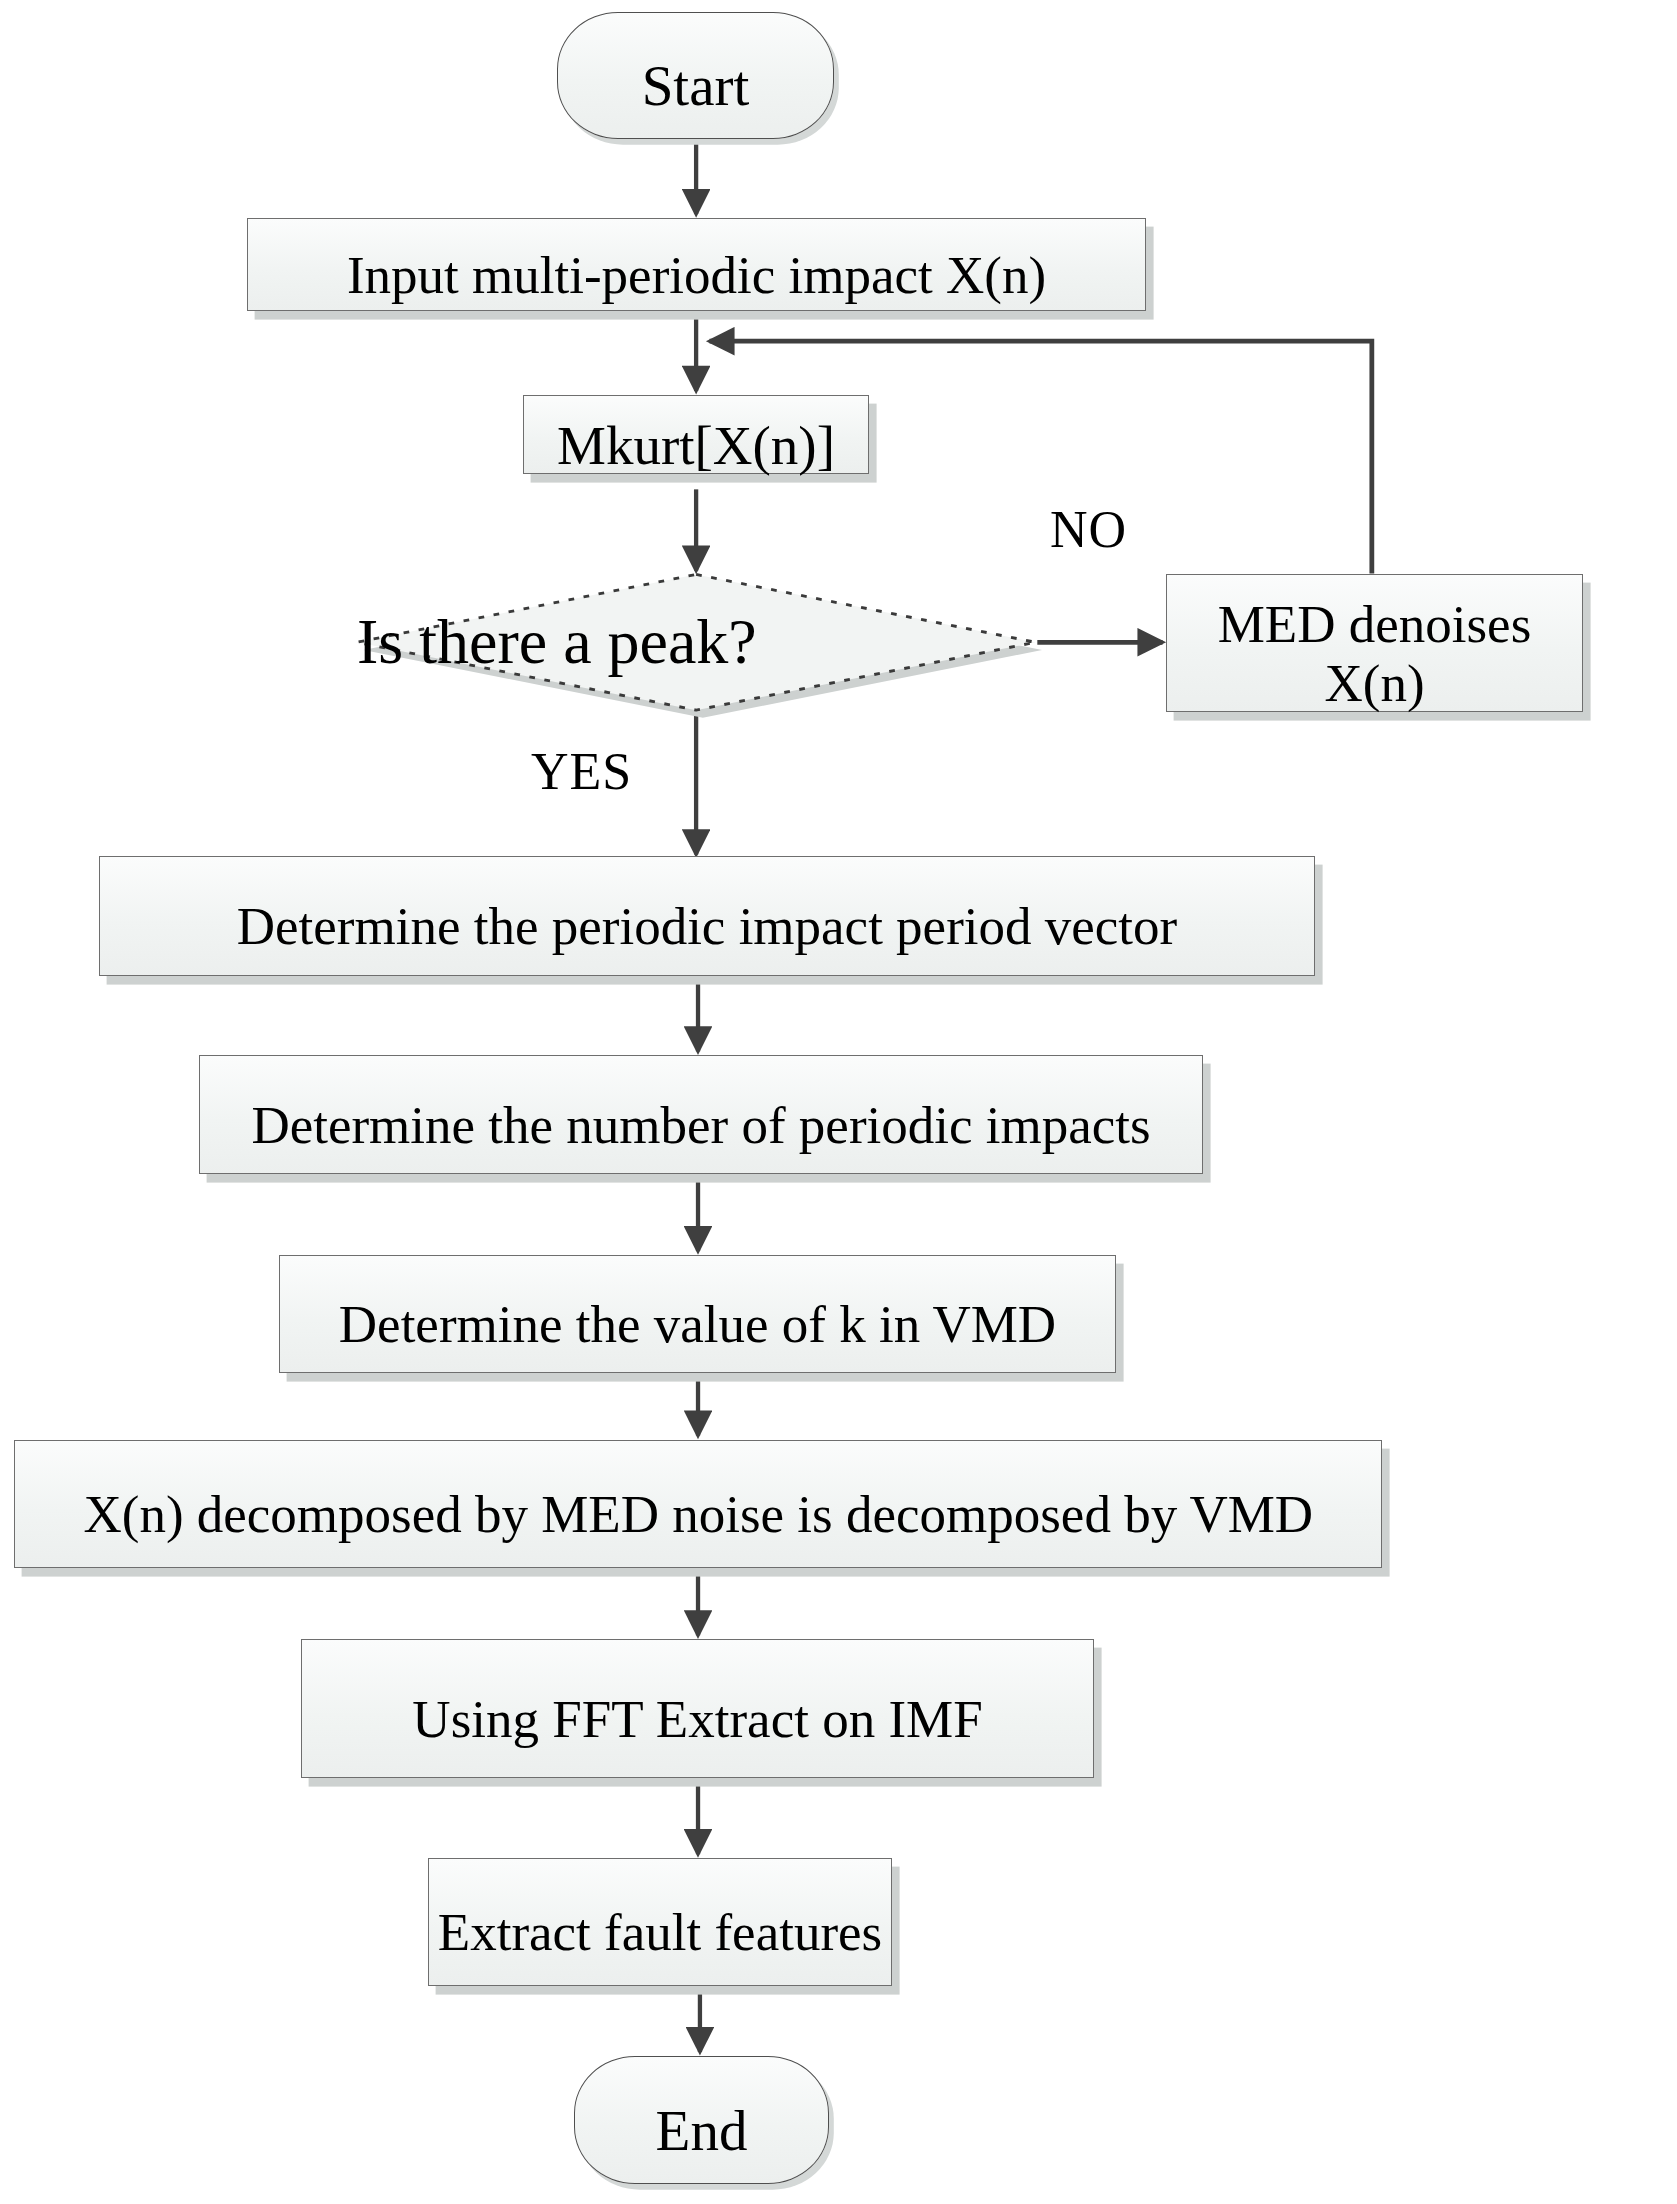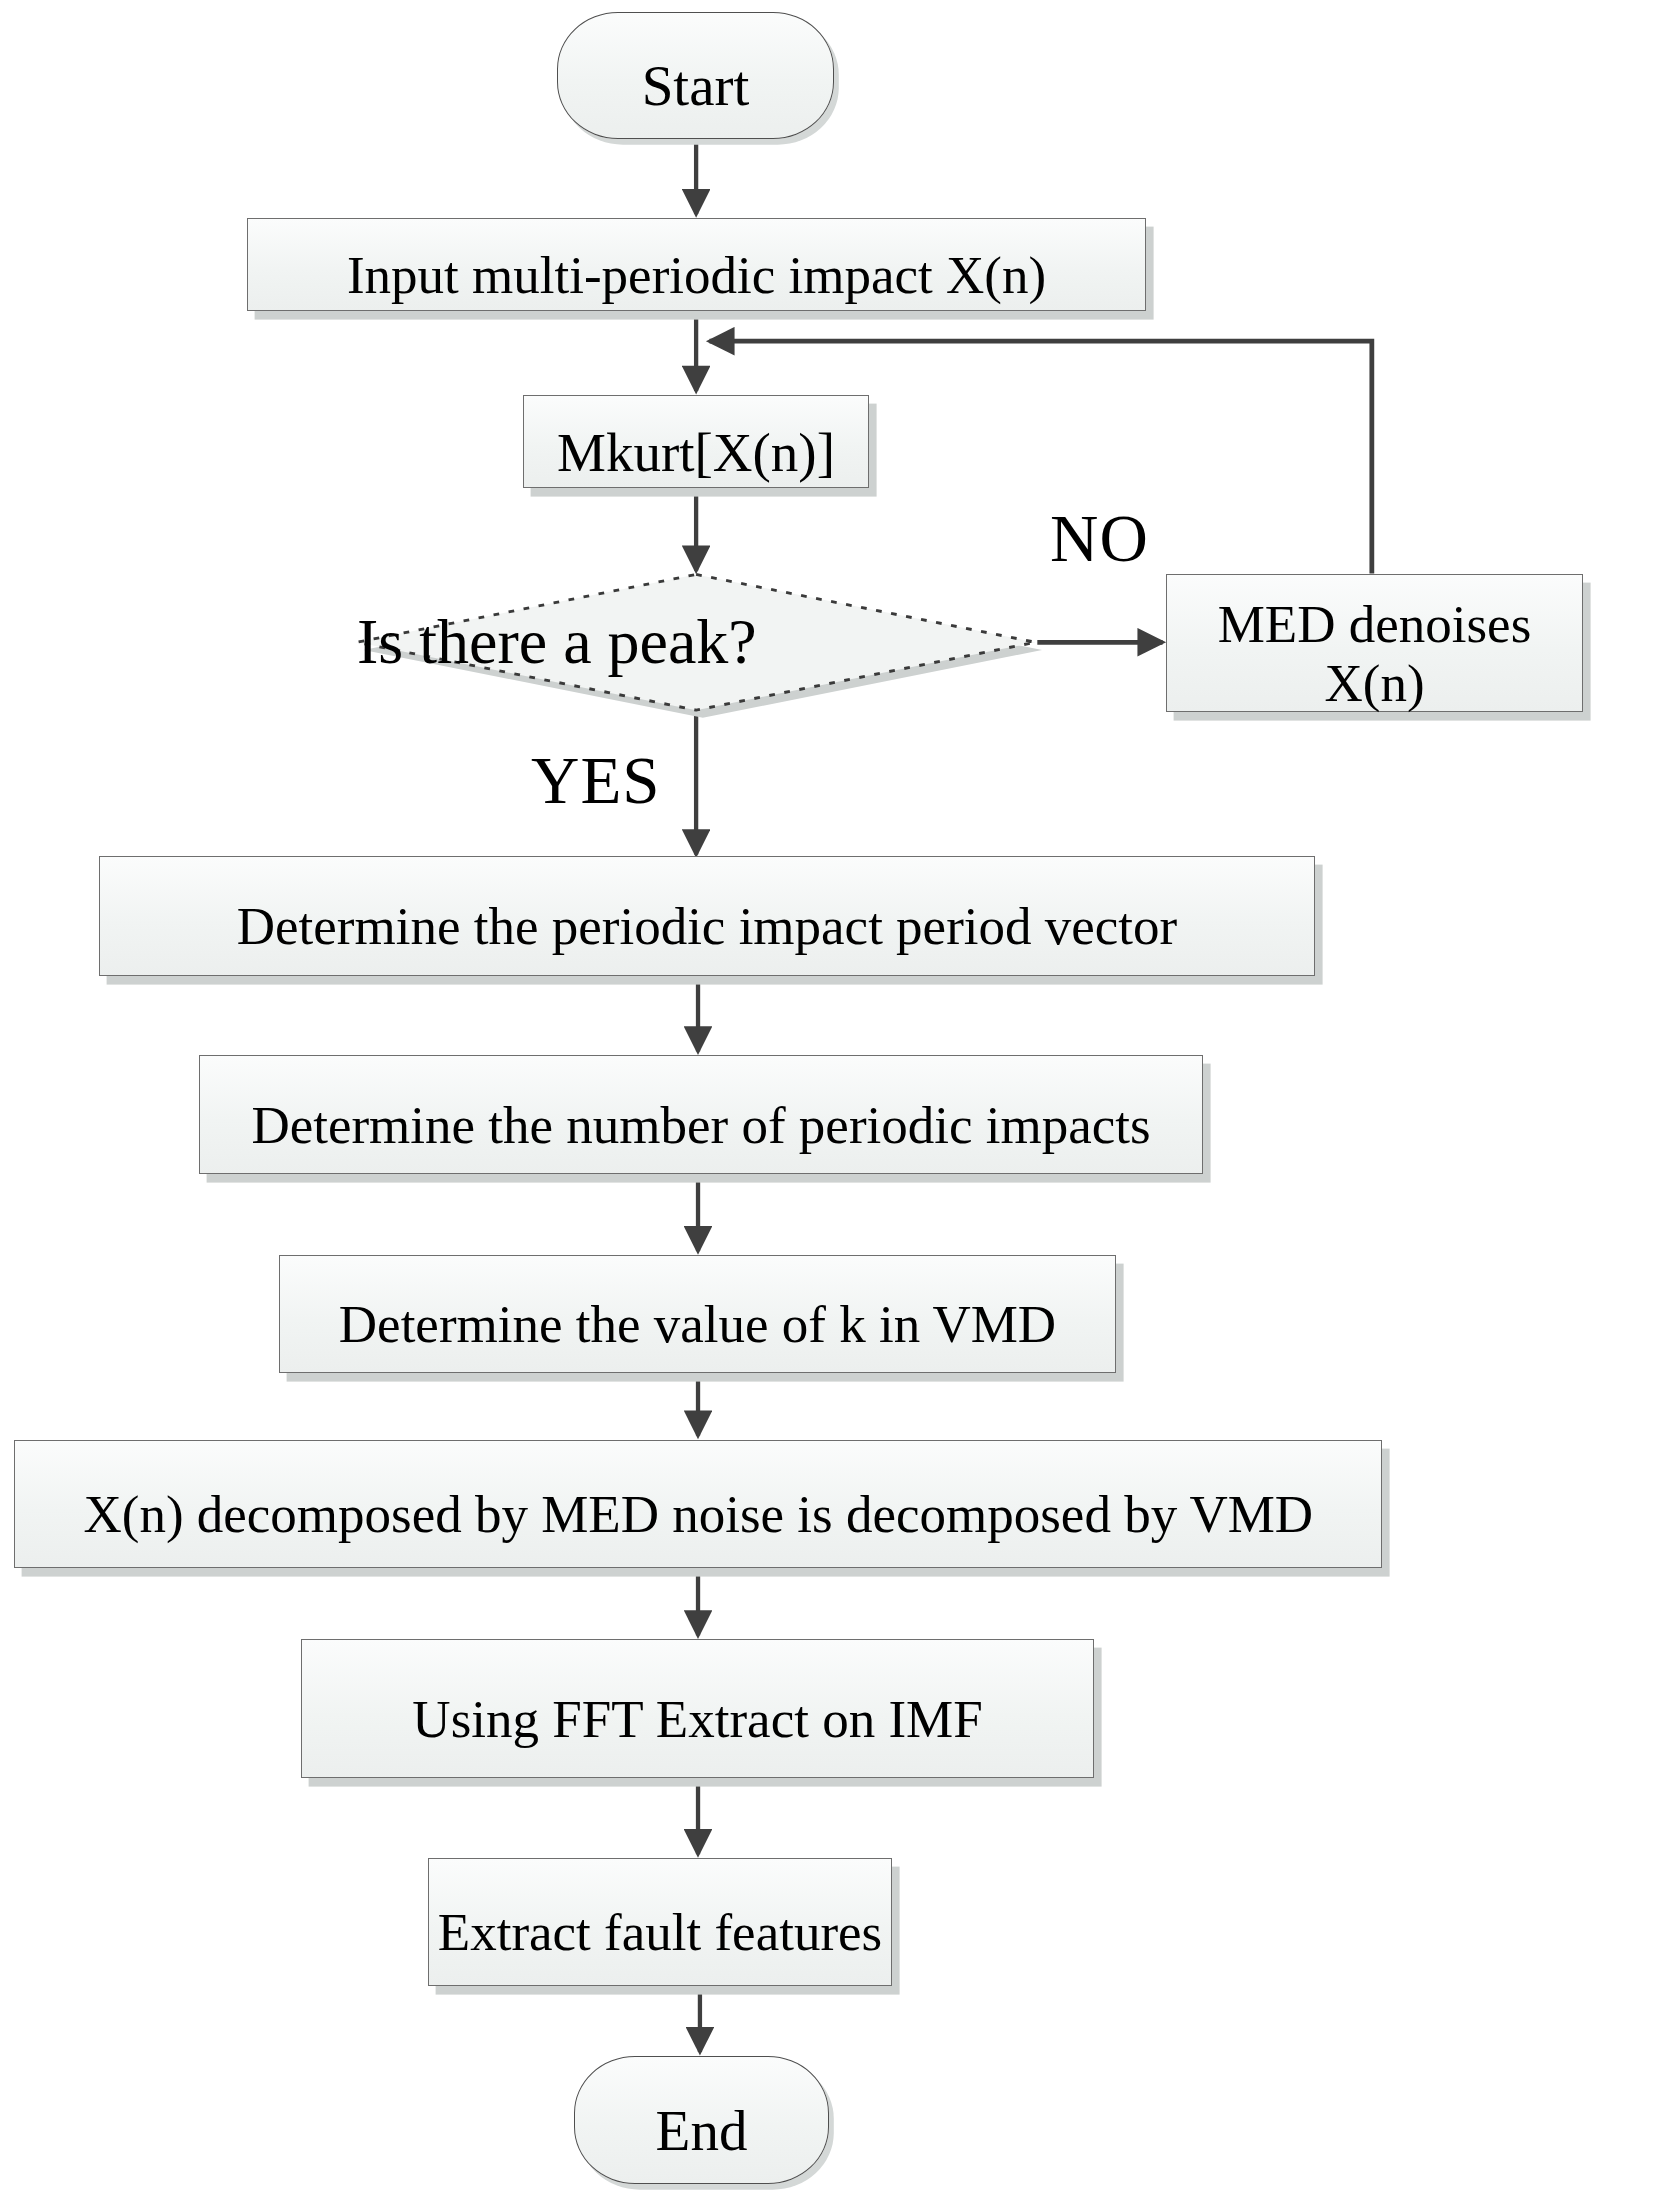--- a/index.html
+++ b/index.html
@@ -49,21 +49,21 @@
     position: absolute;
     display: flex;
     align-items: center;
     justify-content: flex-start;
     text-align: center;
     font-size: 64px;
     background: transparent;
   }
   .branch-label {
     position: absolute;
-    font-size: 67px;
+    font-size: 52px;
     letter-spacing: 1px;
     background: transparent;
     white-space: nowrap;
   }
 </style>
 </head>
 <body>
 
 <div class="canvas">
 
@@ -92,21 +92,21 @@
   </svg>
 
   <div class="node terminator" style="left:557px; top:11.5px; width:277px; height:127px;">
     <span class="label">Start</span>
   </div>
 
   <div class="node" style="left:247px; top:218px; width:899px; height:93px;">
     <span class="label">Input multi-periodic impact X(n)</span>
   </div>
 
-  <div class="node" style="left:523px; top:395px; width:346px; height:93px; font-size:55px;">
+  <div class="node" style="left:523px; top:395px; width:346px; height:79px; font-size:55px;">
     <span class="label">Mkurt[X(n)]</span>
   </div>
 
   <div class="decision-label" style="left:357px; top:574px; width:679px; height:136px;">
     <span class="label">Is there a peak?</span>
   </div>
 
   <div class="branch-label" style="left:1050px; top:500px;">
     <span>NO</span>
   </div>

